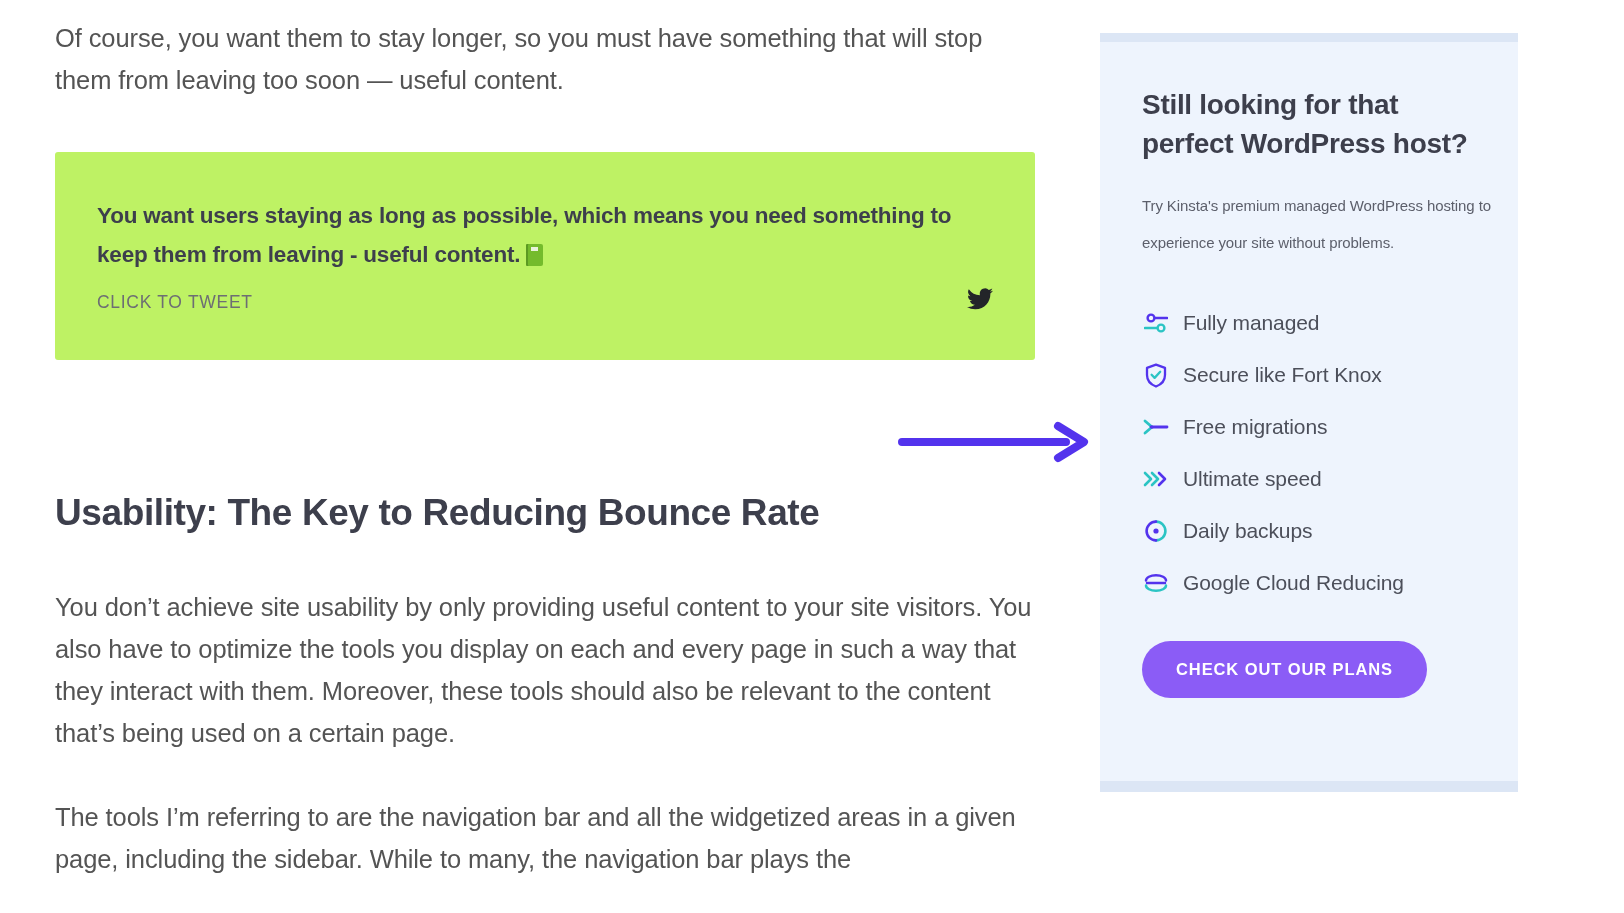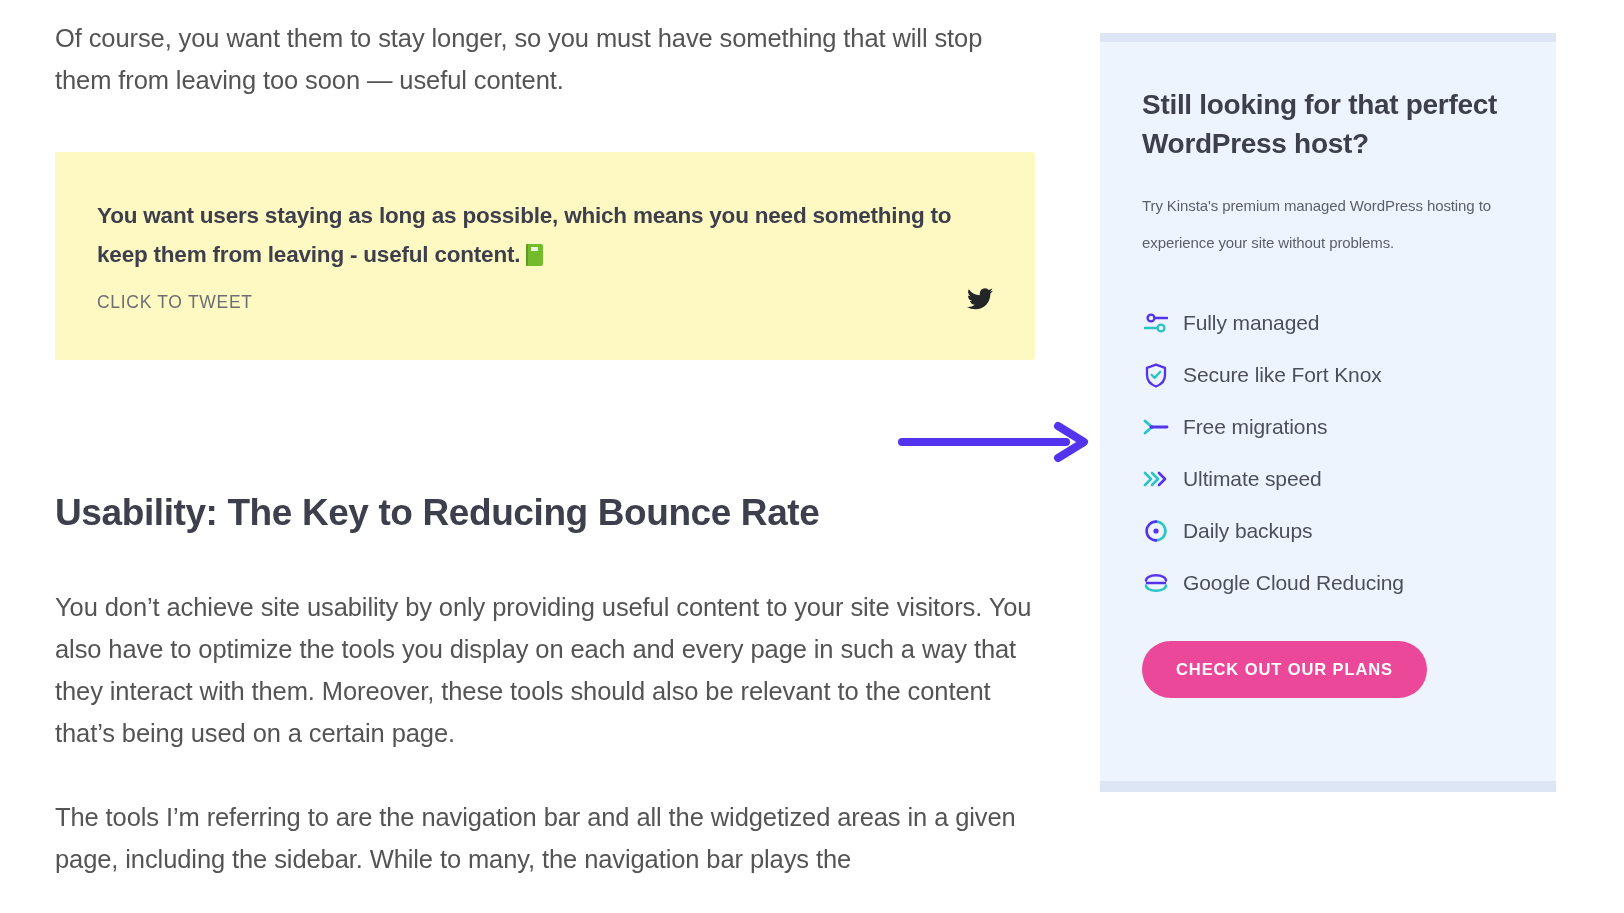--- a/index.html
+++ b/index.html
@@ -34,21 +34,21 @@
 
   .para-intro { padding-top: 17px; }
 
   
   .tweet-box {
     position: absolute;
     left: 55px;
     top: 152px;
     width: 980px;
     height: 208px;
-    background: #fef9c3;
+    background: #bef264;
     border-radius: 3px;
     box-sizing: border-box;
   }
   .tweet-quote {
     position: absolute;
     left: 42px;
     top: 44px;
     right: 40px;
     font-size: 22.5px;
     font-weight: 700;
@@ -132,21 +132,21 @@
     top: 420px;
     width: 192px;
     height: 44px;
   }
 
   
   .cta-panel {
     position: absolute;
     left: 1100px;
     top: 33px;
-    width: 456px;
+    width: 418px;
     height: 759px;
     background: #eef4fd;
   }
   .cta-panel-edge-top {
     position: absolute;
     left: 0; top: 0;
     width: 100%; height: 9px;
     background: #dce6f5;
   }
   .cta-panel-edge-bottom {
@@ -198,21 +198,21 @@
   }
   .feature-label {
     font-size: 21px;
     color: #4c4f5a;
     letter-spacing: -0.1px;
     text-align: right;
   }
   .cta-button {
     display: inline-block;
     margin-top: 32px;
-    background: #ec4899;
+    background: #8b5cf6;
     color: #ffffff;
     font-size: 16.5px;
     font-weight: 600;
     letter-spacing: 0.9px;
     padding: 19px 34px;
     border: none;
     border-radius: 30px;
     cursor: pointer;
     font-family: "Liberation Sans", sans-serif;
   }

